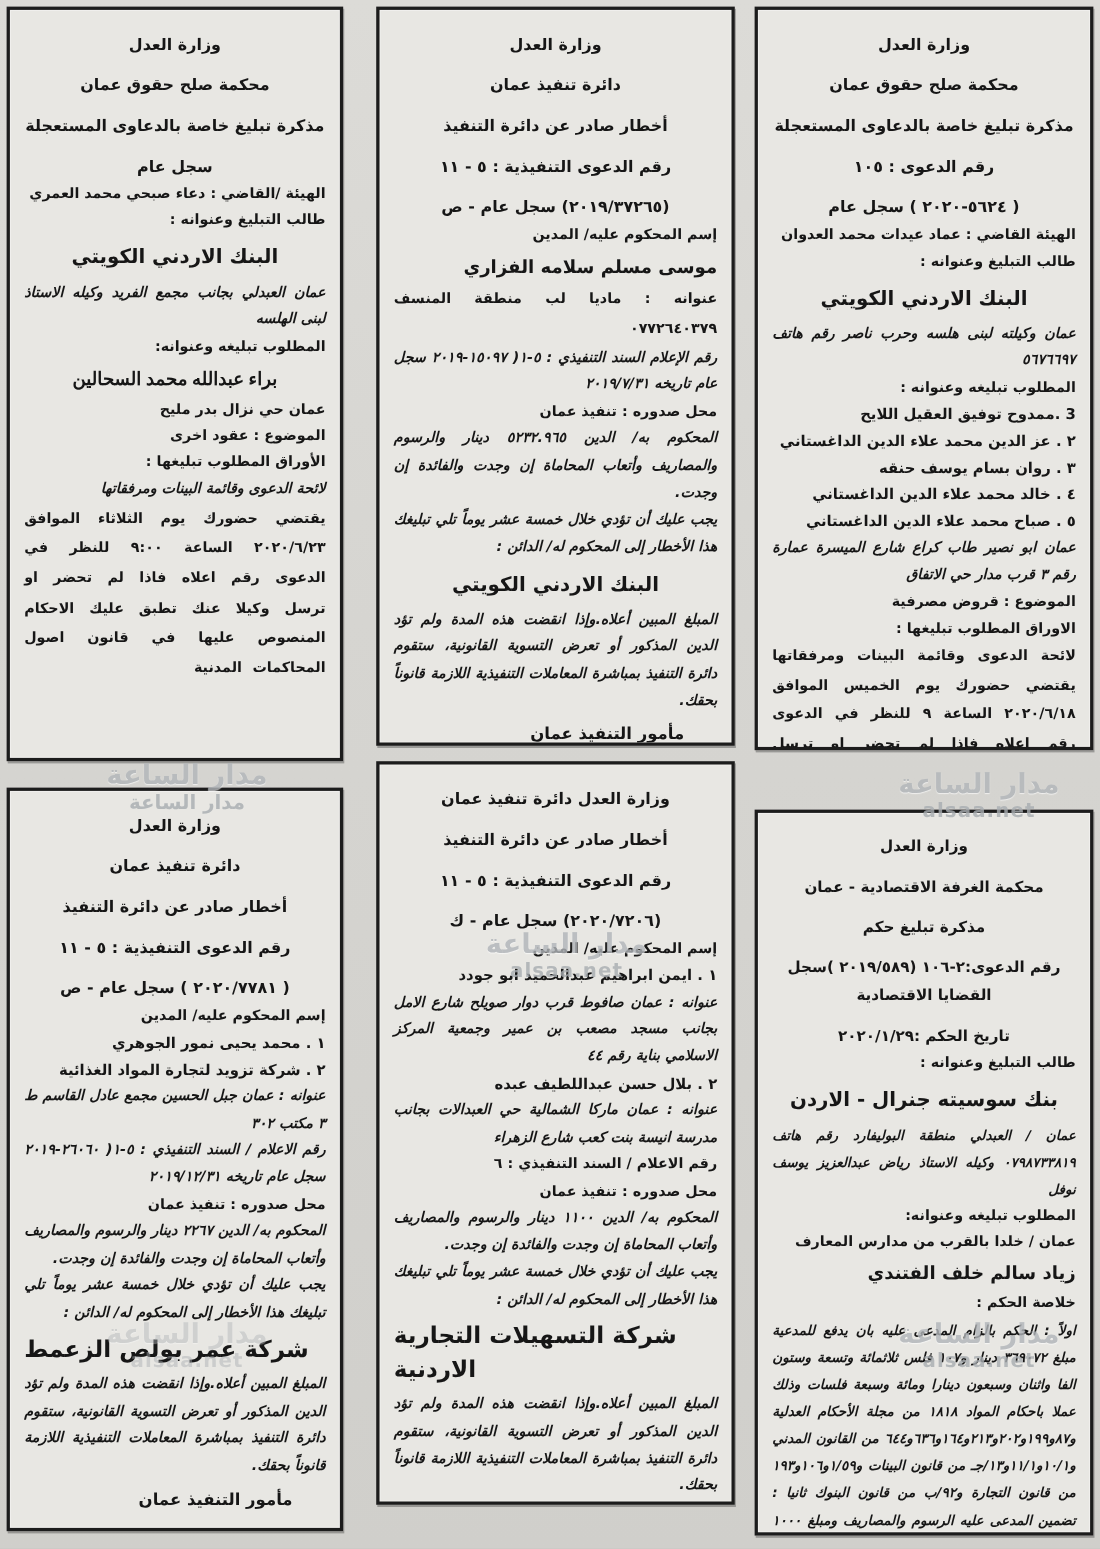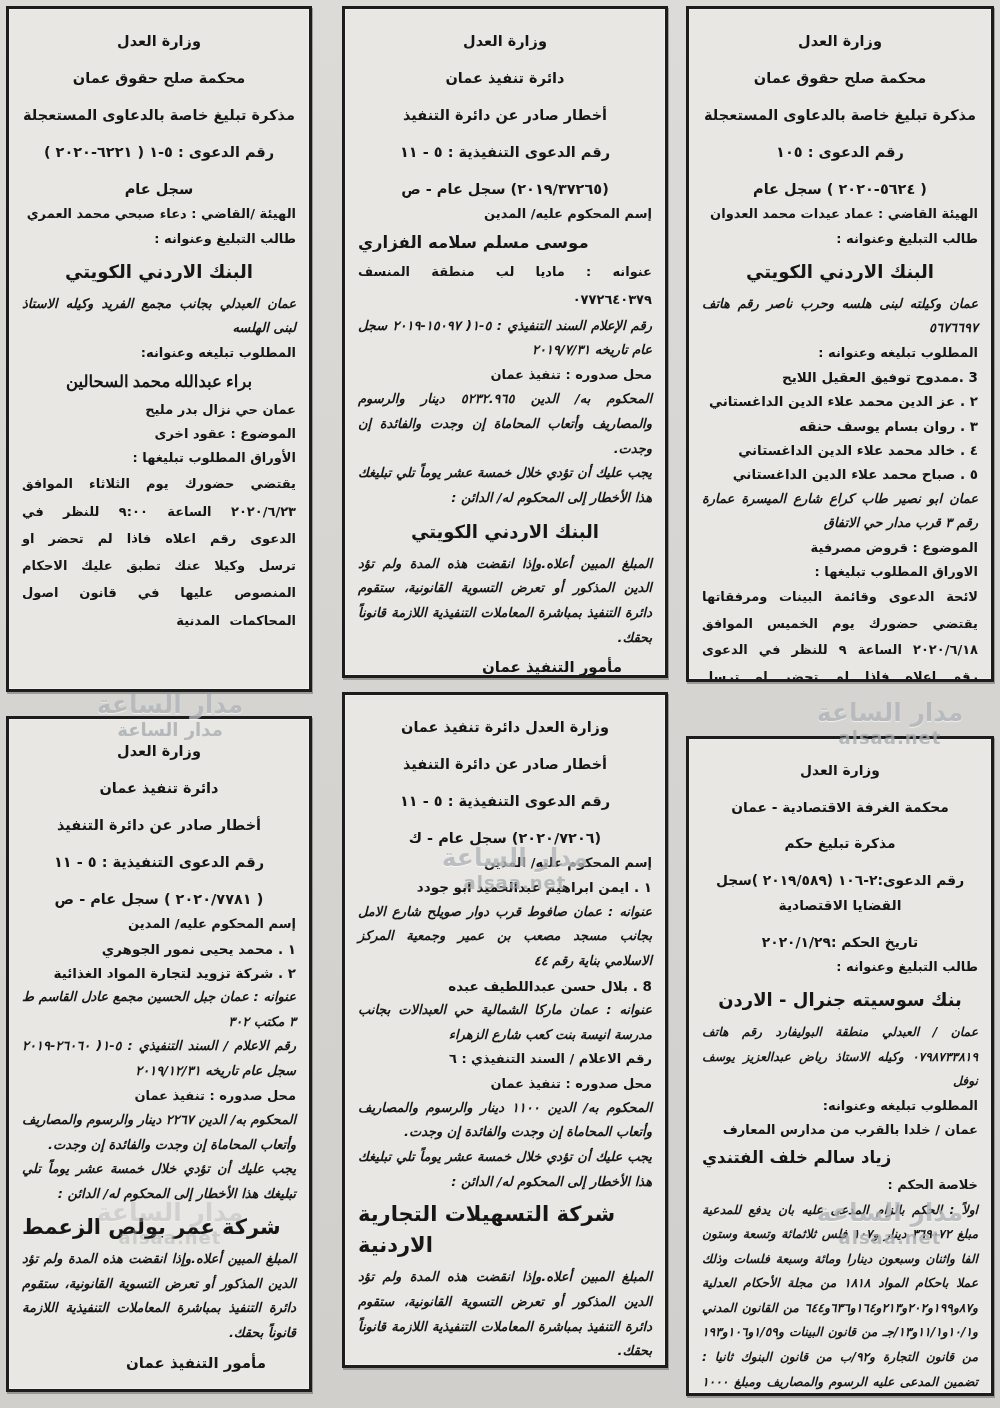--- a/index.html
+++ b/index.html
@@ -18,21 +18,21 @@
   #n1{left:342px;top:6px;width:326px;height:672px;}
   #n2{left:6px;top:6px;width:306px;height:686px;}
   #n3{left:686px;top:736px;width:308px;height:660px;}
   #n4{left:342px;top:692px;width:326px;height:676px;}
   #n5{left:6px;top:716px;width:306px;height:676px;}
 
   .ln{font-weight:bold;}
   .h  {text-align:center;font-size:14.5px;line-height:1.8;margin-top:11px;}
   .b  {text-align:right;font-size:13px;line-height:1.85;}
   .n  {text-align:right;font-size:13.5px;line-height:1.8;}
-  .nr {text-align:left;font-size:16.5px;line-height:1.9;}
+  .nr {text-align:right;font-size:16.5px;line-height:1.9;}
   .nc {text-align:center;font-size:16.5px;line-height:2;font-family:Liberation Serif, serif;}
   .j  {text-align:justify;font-size:13px;line-height:1.9;font-style:italic;}
   .jw {text-align:justify;font-size:13px;line-height:2.15;word-spacing:5px;}
   .c  {text-align:center;font-size:18px;line-height:1.95;padding:3px 0;}
   .cL {text-align:left;font-size:21px;line-height:1.45;padding:5px 0;}
   .sig{text-align:right;font-size:15px;padding-top:8px;padding-right:30px;}
 
   #n3 .j{font-size:12.3px;line-height:2.0;}
   #n3 .h{font-size:13.8px;line-height:1.85;}
   #n0 .jw{line-height:2.05;}
@@ -87,31 +87,31 @@
       <div class="ln j">المحكوم به/ الدين ٥٢٣٢.٩٦٥ دينار والرسوم والمصاريف وأتعاب المحاماة إن وجدت والفائدة إن وجدت.</div>
       <div class="ln j">يجب عليك أن تؤدي خلال خمسة عشر يوماً تلي تبليغك هذا الأخطار إلى المحكوم له/ الدائن :</div>
       <div class="ln c">البنك الاردني الكويتي</div>
       <div class="ln j">المبلغ المبين أعلاه.وإذا انقضت هذه المدة ولم تؤد الدين المذكور أو تعرض التسوية القانونية، ستقوم دائرة التنفيذ بمباشرة المعاملات التنفيذية اللازمة قانوناً بحقك.</div>
       <div class="ln sig">مأمور التنفيذ عمان</div>
     </article>
   <article id="n2" class="notice">
       <div class="ln h">وزارة العدل</div>
       <div class="ln h">محكمة صلح حقوق عمان</div>
       <div class="ln h">مذكرة تبليغ خاصة بالدعاوى المستعجلة</div>
-      <div class="ln h">رقم الدعوى : ٥-١ ( ٦٢٢١-٢٠٢٠ )</div>
       <div class="ln h">سجل عام</div>
       <div class="ln b">الهيئة /القاضي : دعاء صبحي محمد العمري</div>
       <div class="ln b">طالب التبليغ وعنوانه :</div>
       <div class="ln c">البنك الاردني الكويتي</div>
       <div class="ln j">عمان العبدلي بجانب مجمع الفريد وكيله الاستاذ لبنى الهلسه</div>
       <div class="ln b">المطلوب تبليغه وعنوانه:</div>
       <div class="ln nc">براء عبدالله محمد السحالين</div>
       <div class="ln b">عمان حي نزال بدر مليح</div>
       <div class="ln b">الموضوع : عقود اخرى</div>
       <div class="ln b">الأوراق المطلوب تبليغها :</div>
+      <div class="ln j">لائحة الدعوى وقائمة البينات ومرفقاتها</div>
       <div class="ln jw">يقتضي حضورك يوم الثلاثاء الموافق ٢٠٢٠/٦/٢٣ الساعة ٩:٠٠ للنظر في الدعوى رقم اعلاه فاذا لم تحضر او ترسل وكيلا عنك تطبق عليك الاحكام المنصوص عليها في قانون اصول المحاكمات المدنية</div>
     </article>
   <article id="n3" class="notice">
       <div class="ln h">وزارة العدل</div>
       <div class="ln h">محكمة الغرفة الاقتصادية - عمان</div>
       <div class="ln h">مذكرة تبليغ حكم</div>
       <div class="ln h">رقم الدعوى:٢-١٠٦ (٢٠١٩/٥٨٩ )سجل القضايا الاقتصادية</div>
       <div class="ln h">تاريخ الحكم :٢٠٢٠/١/٢٩</div>
       <div class="ln b">طالب التبليغ وعنوانه :</div>
       <div class="ln c">بنك سوسيته جنرال - الاردن</div>
@@ -123,21 +123,21 @@
       <div class="ln j">اولاً : الحكم بالزام المدعى عليه بان يدفع للمدعية مبلغ ٣٦٩٠٧٢ دينار و١٠٧ فلس ثلاثمائة وتسعة وستون الفا واثنان وسبعون دينارا ومائة وسبعة فلسات وذلك عملا باحكام المواد ١٨١٨ من مجلة الأحكام العدلية و٨٧و١٩٩و٢٠٢و٢١٣و١٦٤و٦٣٦و٦٤٤ من القانون المدني و١٠/١و١١/١و١٣/جـ من قانون البينات و١/٥٩و١٠٦و١٩٣ من قانون التجارة و٩٢/ب من قانون البنوك ثانيا : تضمين المدعى عليه الرسوم والمصاريف ومبلغ ١٠٠٠ دينار بدل اتعاب محاماة والفائدة القانونية من تاريخ المطالبة وحتى السداد التام وذلك عملا باحكام المواد ١٦١و١٦٦و١٦٧ من قانون اصول المحاكمات المدنية ٤٦/٤ من قانون نقابة المحامين ثالثا : تثبيت الحجز التحفظي</div>
     </article>
   <article id="n4" class="notice">
       <div class="ln h">وزارة العدل دائرة تنفيذ عمان</div>
       <div class="ln h">أخطار صادر عن دائرة التنفيذ</div>
       <div class="ln h">رقم الدعوى التنفيذية : ٥ - ١١</div>
       <div class="ln h">(٢٠٢٠/٧٢٠٦) سجل عام - ك</div>
       <div class="ln b">إسم المحكوم عليه/ المدين</div>
       <div class="ln n">١ . ايمن ابراهيم عبدالحميد ابو جودد</div>
       <div class="ln j">عنوانه : عمان صافوط قرب دوار صويلح شارع الامل بجانب مسجد مصعب بن عمير وجمعية المركز الاسلامي بناية رقم ٤٤</div>
-      <div class="ln n">8 . بلال حسن عبداللطيف عبده</div>
+      <div class="ln n">٢ . بلال حسن عبداللطيف عبده</div>
       <div class="ln j">عنوانه : عمان ماركا الشمالية حي العبدالات بجانب مدرسة انيسة بنت كعب شارع الزهراء</div>
       <div class="ln b">رقم الاعلام / السند التنفيذي : ٦</div>
       <div class="ln b">محل صدوره : تنفيذ عمان</div>
       <div class="ln j">المحكوم به/ الدين ١١٠٠ دينار والرسوم والمصاريف وأتعاب المحاماة إن وجدت والفائدة إن وجدت.</div>
       <div class="ln j">يجب عليك أن تؤدي خلال خمسة عشر يوماً تلي تبليغك هذا الأخطار إلى المحكوم له/ الدائن :</div>
       <div class="ln cL">شركة التسهيلات التجارية الاردنية</div>
       <div class="ln j">المبلغ المبين أعلاه.وإذا انقضت هذه المدة ولم تؤد الدين المذكور أو تعرض التسوية القانونية، ستقوم دائرة التنفيذ بمباشرة المعاملات التنفيذية اللازمة قانوناً بحقك.</div>
       <div class="ln sig">مأمور التنفيذ عمان</div>
     </article>
   <article id="n5" class="notice">

